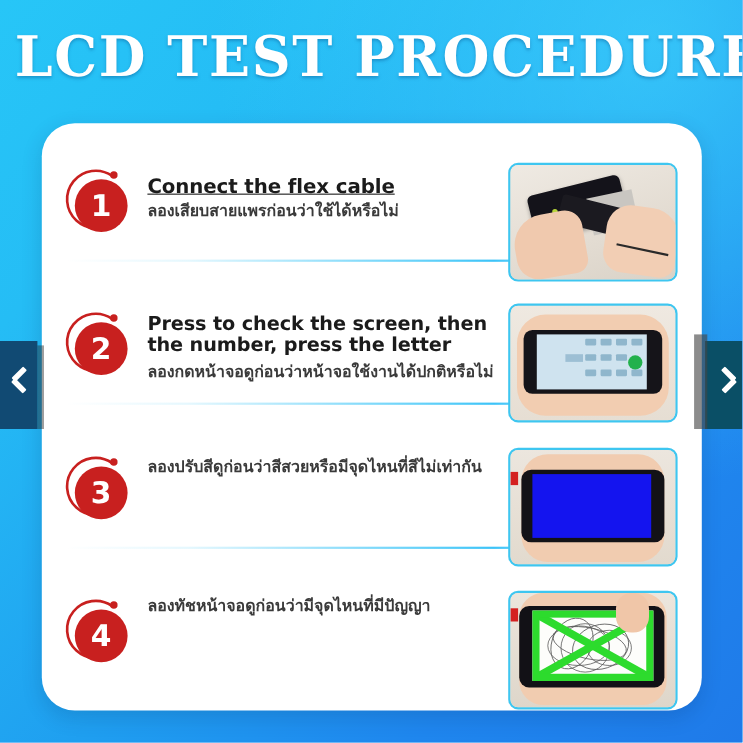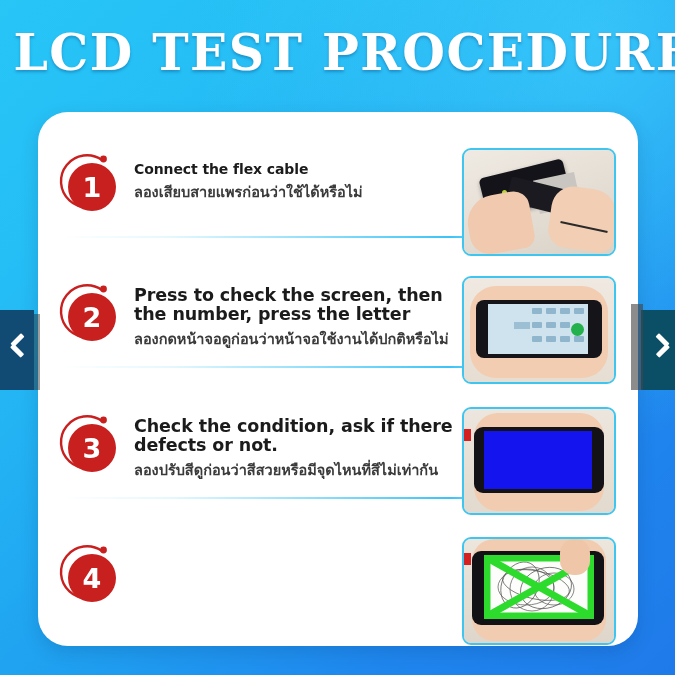--- a/index.html
+++ b/index.html
@@ -83,21 +83,21 @@
 
   
   .txt{flex:1 1 auto;padding-left:12px;padding-top:22px;min-width:0;}
   .en{
     color:#1b1b1b;font-weight:700;
     font-size:17.5px;line-height:19px;
     letter-spacing:-.1px;
     margin:0 0 7px 0;
     font-family:"DejaVu Sans","Liberation Sans",sans-serif;
   }
-  .row-1 .en{font-size:14px;margin-bottom:5px;}
+  .row-1 .en{font-size:18px;margin-bottom:5px;text-decoration:underline;}
   .th{
     color:#3a3a3a;font-weight:700;
     font-size:14.5px;line-height:17px;margin:0;
     font-family:"Liberation Sans","DejaVu Sans",sans-serif;
   }
   .row-1 .txt{padding-top:26px;}
   .row-4 .txt{padding-top:18px;}
 
   
   .thumb{
@@ -236,21 +236,20 @@
 
       <div class="row row-3">
         <div class="badge">
           <svg class="arc" viewBox="0 0 62 62">
             <path d="M46 9 A26 26 0 1 0 49 49" fill="none" stroke="#c8201f" stroke-width="2.4" stroke-linecap="round"></path>
             <circle cx="47.5" cy="8" r="3.4" fill="#c8201f"></circle>
           </svg>
           <div class="disc">3</div>
         </div>
         <div class="txt">
-          <p class="en">Check the condition, ask if there defects or not.</p>
           <p class="th">ลองปรับสีดูก่อนว่าสีสวยหรือมีจุดไหนที่สีไม่เท่ากัน</p>
         </div>
         <div class="thumb">
           <div class="ph">
             <div class="t3-bg"></div>
             <div class="t3-hand"></div>
             <div class="t3-phone"></div>
             <div class="t3-screen"></div>
             <div class="t3-red"></div>
           </div>
@@ -259,20 +258,21 @@
 
       <div class="row row-4">
         <div class="badge">
           <svg class="arc" viewBox="0 0 62 62">
             <path d="M46 9 A26 26 0 1 0 49 49" fill="none" stroke="#c8201f" stroke-width="2.4" stroke-linecap="round"></path>
             <circle cx="47.5" cy="8" r="3.4" fill="#c8201f"></circle>
           </svg>
           <div class="disc">4</div>
         </div>
         <div class="txt">
+          <p class="th">ลองทัชหน้าจอดูก่อนว่ามีจุดไหนที่มีปัญญา</p>
         </div>
         <div class="thumb">
           <div class="ph">
             <div class="t4-bg"></div>
             <div class="t4-hand"></div>
             <div class="t4-phone"></div>
             <div class="t4-screen">
               <svg viewBox="0 0 110 64" width="110" height="64">
                 <g fill="none" stroke="#555" stroke-width="0.7">
                   <ellipse cx="42" cy="32" rx="28" ry="18"></ellipse>

